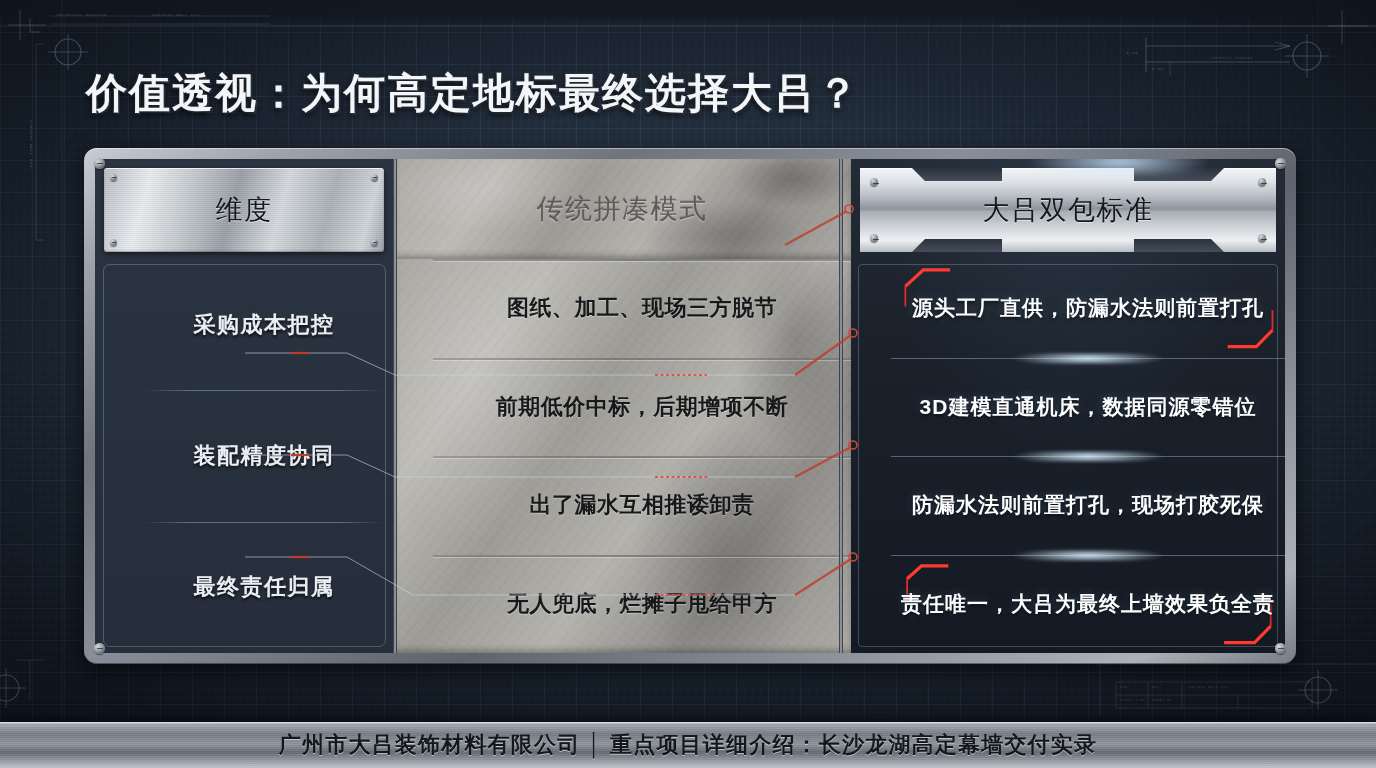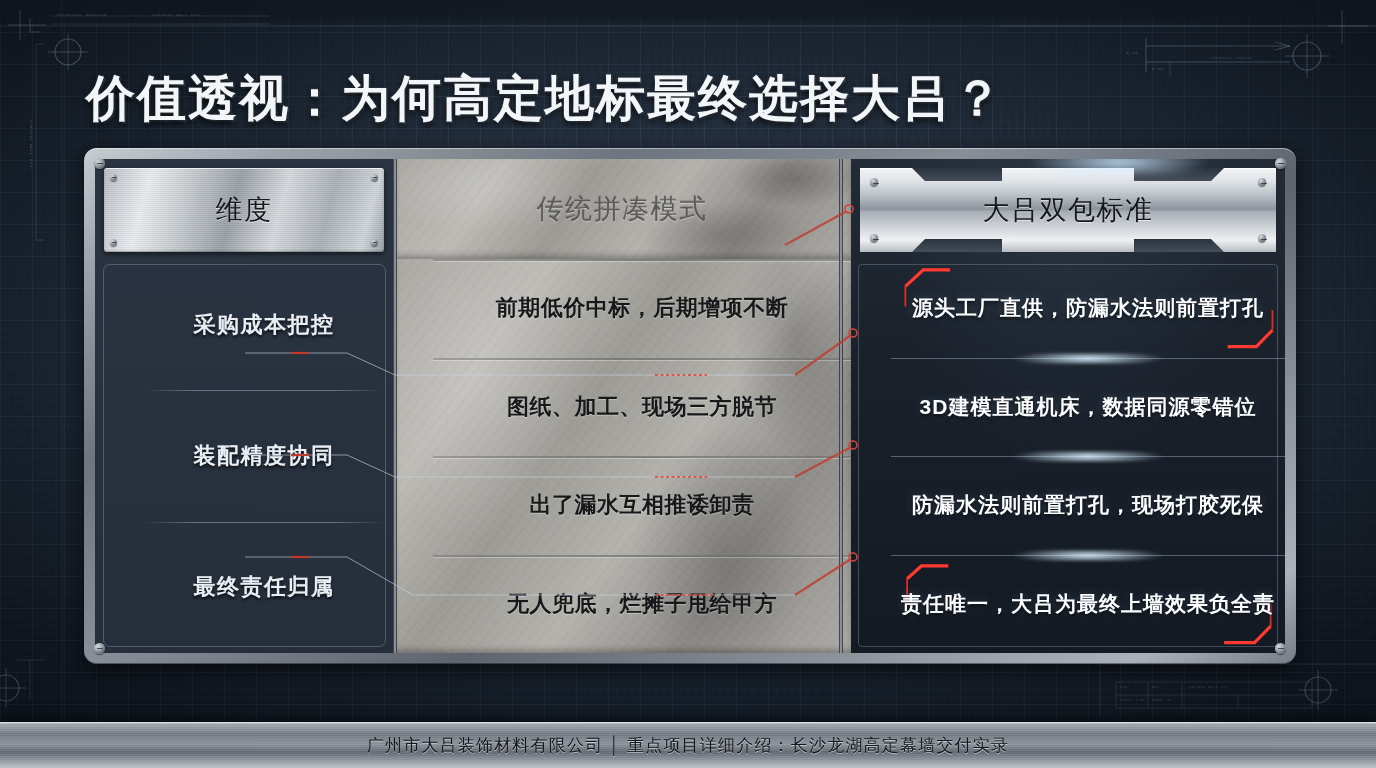--- a/index.html
+++ b/index.html
@@ -202,37 +202,37 @@
 
   
   .conn-svg{ position:absolute; inset:0; width:1190px; height:494px; z-index:28; pointer-events:none; }
   .cn{ stroke:rgba(200,212,228,.62); stroke-width:1; fill:none; }
   .cn-red{ stroke:#c0392b; stroke-width:2.2; fill:none; }
   .cn-red-d{ stroke:#e04a3c; stroke-width:2; fill:none; stroke-dasharray:3 2.5; }
 
   
   .title{
     position:absolute; left:86px; top:66px;
-    font-size:49px; font-weight:bold; letter-spacing:2px;
+    font-size:41px; font-weight:bold; letter-spacing:2px;
     color:#f3f6f9;
     text-shadow:0 3px 6px rgba(0,0,0,.85), 0 0 2px rgba(255,255,255,.25), 2px 2px 0 rgba(60,70,85,.6);
     z-index:15;
   }
 
   
   .footer{
     position:absolute; left:0; right:0; bottom:0; height:46px; z-index:20;
     background:
       repeating-linear-gradient(to bottom, rgba(255,255,255,.045) 0 1px, rgba(0,0,0,.03) 1px 2px),
       linear-gradient(to bottom,#cdd2d7 0%,#9ea5ac 8%,#767d86 26%,#8e959d 48%,#646b74 66%,#9aa1a8 86%,#c2c8cd 100%);
     box-shadow:0 -3px 12px rgba(0,0,0,.55), inset 0 1px 0 rgba(255,255,255,.6);
     display:flex; align-items:center; justify-content:center;
   }
   .footer-txt{
-    font-size:17px; font-weight:normal; color:#14171b; letter-spacing:1.2px;
+    font-size:22px; font-weight:bold; color:#14171b; letter-spacing:1.2px;
     text-shadow:0 1px 0 rgba(255,255,255,.5);
   }
   .footer-edge{ position:absolute; left:0; right:0; top:0; height:3px;
     background:linear-gradient(to bottom,#e7eaed,#8d949c); }
 </style>
 </head>
 <body>
 
 <div class="bg-root">
   <div class="bg-grid"></div>
@@ -331,25 +331,25 @@
       <div class="hdr">
         <div class="plate-concrete">
           <span class="hdr-txt gray">传统拼凑模式</span>
         </div>
       </div>
       <div class="body">
         <div class="plate-concrete"></div>
         <div class="rows">
           <div class="cell">
             <div class="sep-conc"></div>
+            <span class="cell-old">图纸、加工、现场三方脱节</span>
+          </div>
+          <div class="cell">
+            <div class="sep-conc"></div>
             <span class="cell-old">前期低价中标，后期增项不断</span>
-          </div>
-          <div class="cell">
-            <div class="sep-conc"></div>
-            <span class="cell-old">图纸、加工、现场三方脱节</span>
           </div>
           <div class="cell">
             <div class="sep-conc"></div>
             <span class="cell-old">出了漏水互相推诿卸责</span>
           </div>
           <div class="cell">
             <div class="sep-conc"></div>
             <span class="cell-old">无人兜底，烂摊子甩给甲方</span>
           </div>
         </div>

